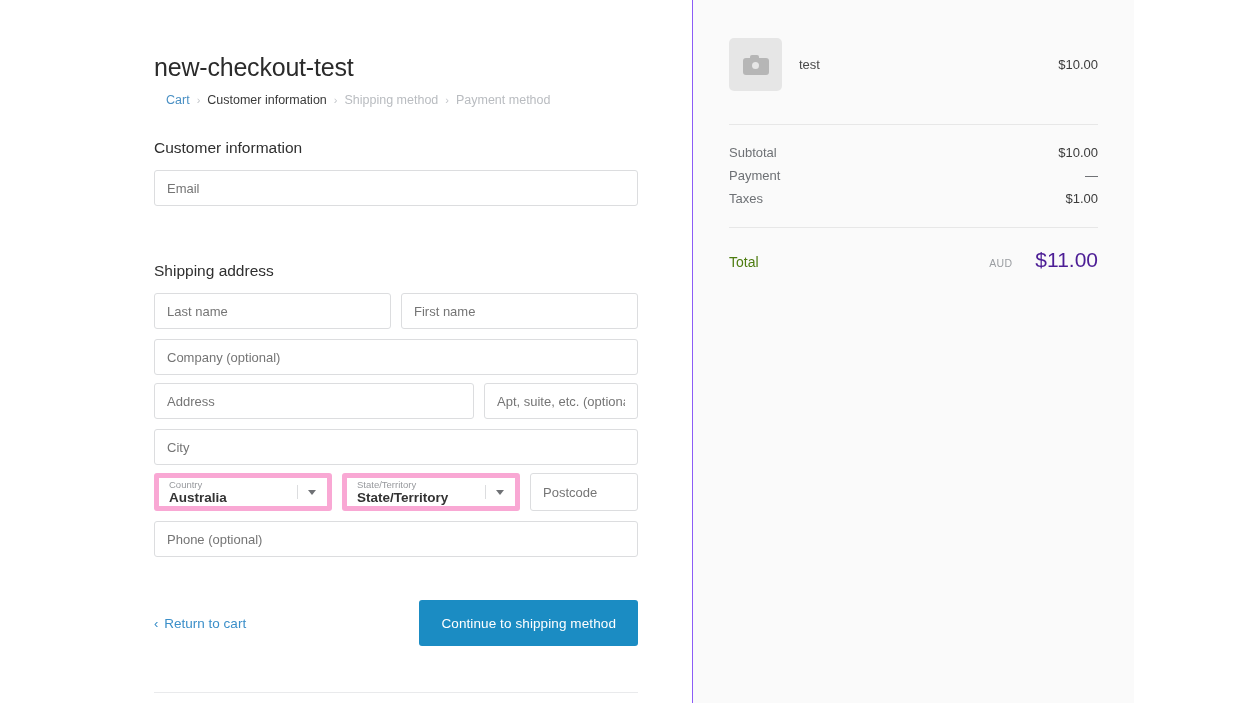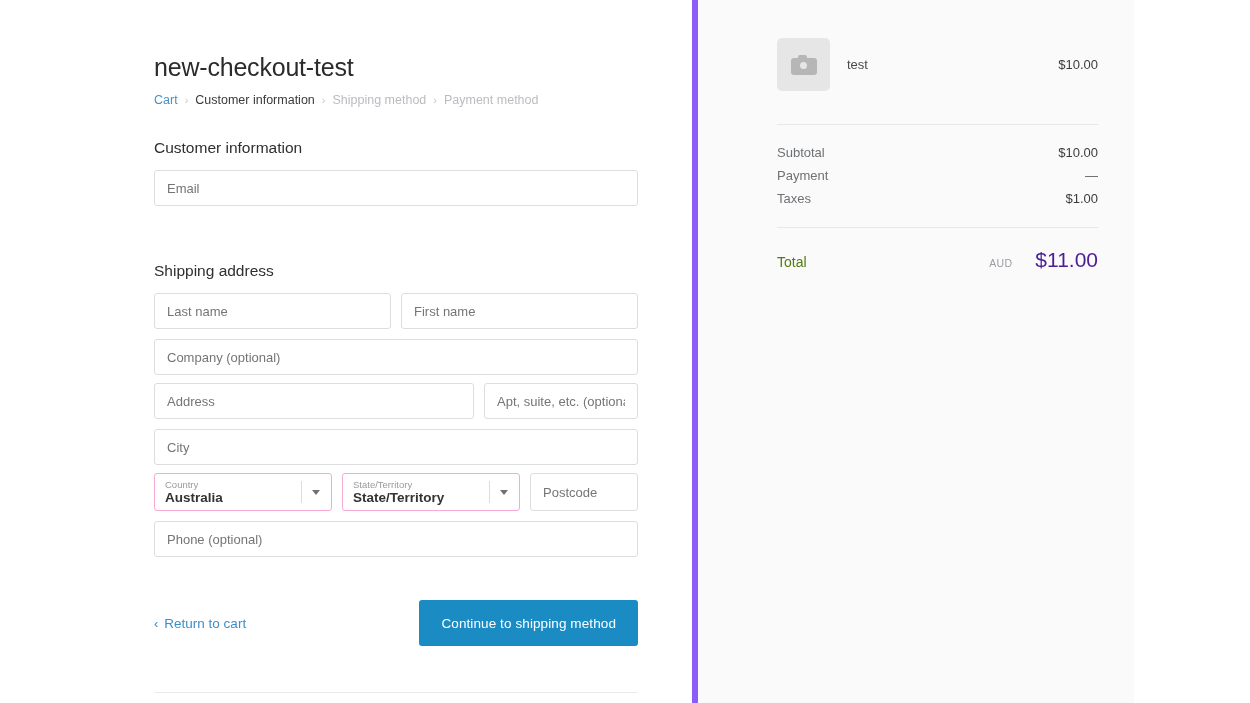--- a/index.html
+++ b/index.html
@@ -19,21 +19,21 @@
   }
   .form-wrap { position: absolute; left: 154px; top: 0; width: 484px; }
 
   .page-title {
     font-size: 25px; font-weight: 400; color: #2b2b2b;
     margin: 0; padding-top: 52px; letter-spacing: -0.2px; line-height: 1.2;
   }
 
   .breadcrumb { margin-top: 10px; font-size: 12.5px; line-height: 16px; display: flex; align-items: center; }
   .crumb { white-space: nowrap; }
-  .crumb.link { color: #4a90c4; }
+  .crumb.link { color: #4a90c4; margin-left: 12px; }
   .crumb.active { color: #3a3a3a; }
   .crumb.muted { color: #b9bcc0; }
   .crumb-sep { color: #c3c6ca; margin: 0 7px; font-size: 11px; line-height: 16px; }
 
   .section-title {
     font-size: 15.5px; color: #2f2f2f; font-weight: 400;
     margin: 0; padding-top: 31px; padding-bottom: 13px;
   }
   .section-title.shipping { padding-top: 48px; }
 
@@ -46,21 +46,21 @@
   .row { display: flex; gap: 10px; margin-bottom: 10px; }
   .row > .field { margin-bottom: 0; }
   .single { margin-bottom: 8px; }
 
   .f-half { flex: 1 1 0; }
   .f-address { flex: 0 0 320px; }
   .f-apt { flex: 1 1 0; }
 
   
   .select {
-    height: 38px; border: 1px solid #f9a8d4; border-radius: 3px;
+    height: 38px; border: 5px solid #f9a8d4; border-radius: 3px;
     background: #fff; display: flex; align-items: stretch; position: relative;
     overflow: hidden;
   }
   .select-inner {
     flex: 1 1 auto; display: flex; flex-direction: column;
     justify-content: center; padding: 0 10px; min-width: 0;
   }
   .select-label { font-size: 9.5px; color: #97999d; line-height: 11px; }
   .select-value { font-size: 13.5px; color: #333; line-height: 15px; white-space: nowrap; overflow: hidden; text-overflow: ellipsis; font-weight: bold; }
   .select-arrow {
@@ -94,23 +94,22 @@
     font-size: 13.5px; font-family: inherit; height: 46px; padding: 0 22px;
     cursor: pointer; letter-spacing: 0.1px;
   }
 
   .footer-divider { border-top: 1px solid #e9eaec; margin-top: 46px; }
   .footer-text { font-size: 11.5px; color: #aaadb1; padding-top: 19px; }
 
   
   .summary-col {
     width: 442px; flex: 0 0 442px; height: 703px;
-    background: #fafafa; border-left: 6px solid #8b5cf6;
+    background: #fafafa; border-left: 1px solid #8b5cf6;
     position: relative;
-    padding-left: 43px;
   }
   .summary-inner { padding: 38px 36px 0 36px; }
 
   .line-item { display: flex; align-items: center; }
   .thumb {
     width: 53px; height: 53px; border-radius: 5px; background: #e6e6e6;
     flex: 0 0 53px; display: flex; align-items: center; justify-content: center;
   }
   .cam { width: 26px; height: 20px; position: relative; }
   .cam-body { position: absolute; left: 0; top: 3px; width: 26px; height: 17px; background: #b6b6b6; border-radius: 3px; }

